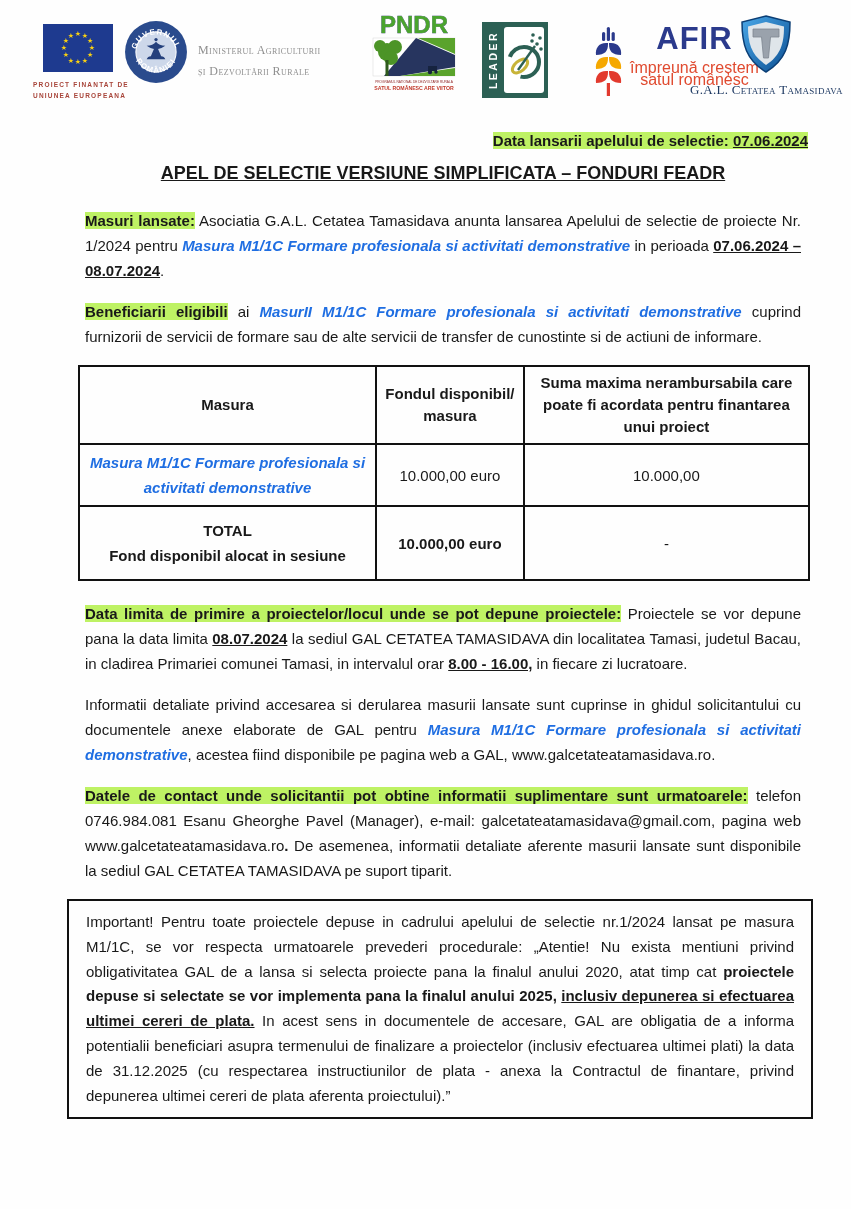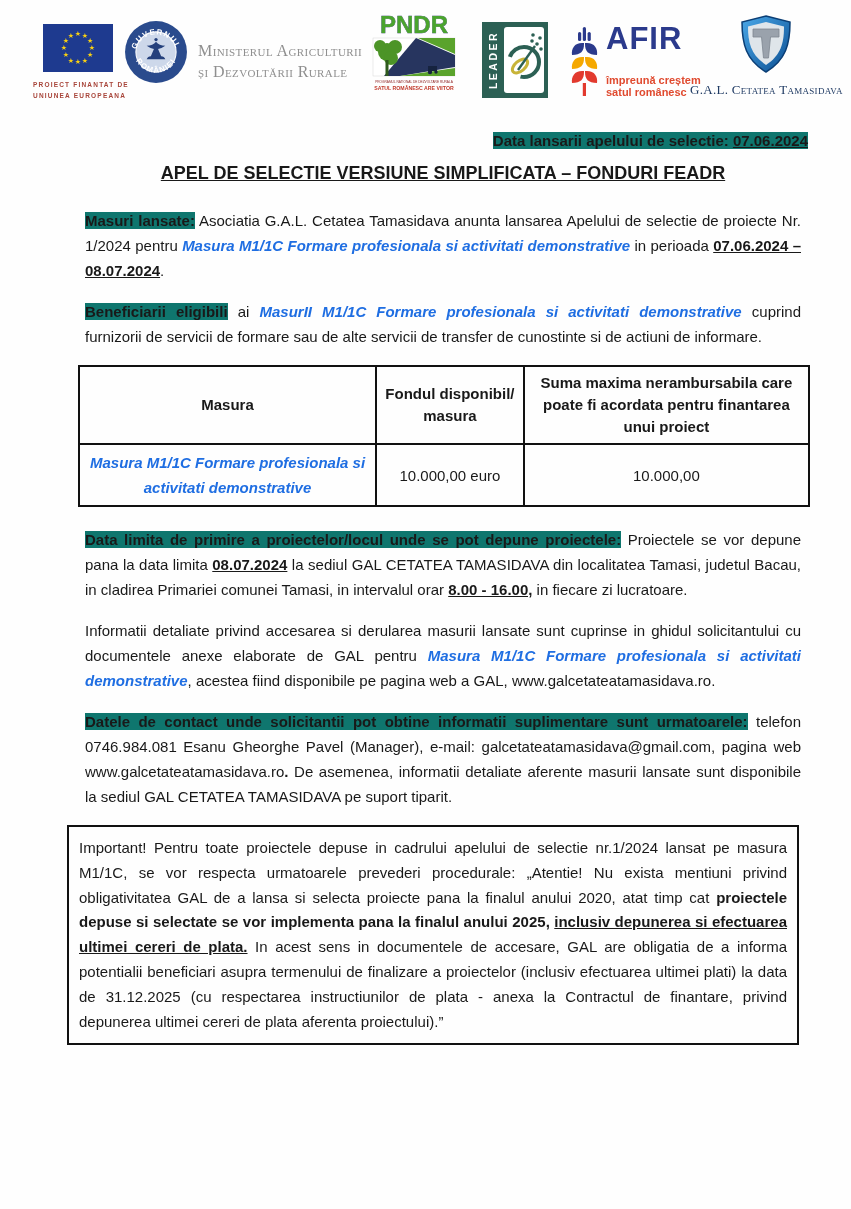--- a/index.html
+++ b/index.html
@@ -6,53 +6,53 @@
   .page{position:relative;width:851px;height:1209px;background:#fefefe;overflow:hidden;
         font-family:"Liberation Sans",sans-serif;color:#191919;}
 
   
   .logo{position:absolute;}
   .lg-eu{left:33px;top:24px;width:90px;text-align:center;}
   .eu-caption{margin-top:3px;font-size:6.5px;font-weight:bold;letter-spacing:1.2px;
               color:#a8453a;line-height:1.7;white-space:nowrap;}
   .lg-gov{left:124px;top:20px;}
   .lg-min{left:198px;top:40px;font-family:"Liberation Serif",serif;color:#8f8f8f;
-          font-variant:small-caps;font-size:16px;line-height:21px;letter-spacing:0.4px;}
+          font-variant:small-caps;font-size:12px;line-height:21px;letter-spacing:0.4px;}
   .lg-pndr{left:370px;top:14px;}
   .lg-leader{left:482px;top:22px;}
-  .lg-afir{left:568px;top:24px;display:flex;align-items:flex-start;}
+  .lg-afir{left:592px;top:24px;display:flex;align-items:flex-start;text-align:center;}
   .afir-txt{margin-left:4px;}
   .afir-acr{font-size:31px;font-weight:bold;color:#2b3a8c;line-height:30px;letter-spacing:1px;}
-  .afir-tag{font-size:11px;color:#e04a2f;line-height:12px;margin-top:20px;font-weight:bold;}
+  .afir-tag{font-size:16px;color:#e04a2f;line-height:12px;margin-top:8px;}
   .lg-gal{left:690px;top:14px;width:152px;text-align:center;}
   .gal-caption{margin-top:2px;font-family:"Liberation Serif",serif;font-variant:small-caps;
                font-size:13px;color:#1f3a63;letter-spacing:0.3px;white-space:nowrap;}
 
   
   .content{position:absolute;left:78px;top:128px;width:730px;font-size:15px;
            line-height:25px;text-align:justify;}
   .date-line{text-align:right;font-weight:bold;margin-bottom:8px;}
   .doc-title{text-align:center;font-size:18px;font-weight:bold;text-decoration:underline;
              margin:0 0 22px;}
   p{margin:0 7px 16px;}
-  .hl{background:#0f766e;}
+  .hl{background:#bef264;}
   .b{font-weight:bold;}
   .u{text-decoration:underline;}
   .bu{font-weight:bold;text-decoration:underline;}
   .mz{color:#1f6ee2;font-weight:bold;font-style:italic;}
 
   table.funds{border-collapse:collapse;width:732px;margin:6px 0 20px;text-align:center;}
   table.funds th,table.funds td{border:2px solid #111;padding:5px 8px;vertical-align:middle;}
   table.funds th{font-weight:bold;line-height:22px;}
   td.c-fund,td.c-max{font-weight:normal;border-radius:10px;}
   tr.r-measure td{height:48px;}
   tr.r-total td{height:62px;font-weight:bold;}
   tr.r-total td.c-max{font-weight:normal;}
 
-  .important{border:2px solid #111;margin:4px 0 0 -11px;width:708px;padding:9px 10px;
+  .important{border:2px solid #111;margin:4px 0 0 -11px;width:708px;padding:9px 17px;
              text-align:justify;line-height:24.8px;}
 </style>
 </head>
 <body>
 
 <div class="page">
 
   <div class="logo lg-eu">
     <svg width="70" height="48" viewBox="0 0 70 48">
       <rect width="70" height="48" fill="#1e3a8f"></rect>
@@ -202,20 +202,25 @@
           <tr>
         <th>Masura</th>
         <th><span>Fondul disponibil/</span><br><span>masura</span></th>
         <th>Suma maxima nerambursabila care poate fi acordata pentru finantarea unui proiect</th>
       </tr>
       <tr class="r-measure">
         <td class="mz">Masura M1/1C Formare profesionala si activitati demonstrative</td>
         <td class="c-fund">10.000,00 euro</td>
         <td class="c-max">10.000,00</td>
       </tr>
+      <tr class="r-total">
+        <td><span>TOTAL</span><br><span>Fond disponibil alocat in sesiune</span></td>
+        <td class="c-fund b">10.000,00 euro</td>
+        <td class="c-max">-</td>
+      </tr>
     </tbody>
       </table>
 
     <p><span class="hl b">Data limita de primire a proiectelor/locul unde se pot depune proiectele:</span><span> Proiectele se vor depune pana la data limita </span><span class="bu">08.07.2024</span><span> la sediul GAL CETATEA TAMASIDAVA din localitatea Tamasi, judetul Bacau, in cladirea Primariei comunei Tamasi, in intervalul orar </span><span class="bu">8.00 - 16.00,</span><span> in fiecare zi lucratoare.</span></p>
 
     <p><span>Informatii detaliate privind accesarea si derularea masurii lansate sunt cuprinse in ghidul solicitantului cu documentele anexe elaborate de GAL pentru </span><span class="mz">Masura M1/1C Formare profesionala si activitati demonstrative</span><span>, acestea fiind disponibile pe pagina web a GAL, www.galcetateatamasidava.ro.</span></p>
 
     <p><span class="hl b">Datele de contact unde solicitantii pot obtine informatii suplimentare sunt urmatoarele:</span><span> telefon 0746.984.081 Esanu Gheorghe Pavel (Manager), e-mail: galcetateatamasidava@gmail.com, pagina web www.galcetateatamasidava.ro</span><span class="b">.</span><span> De asemenea, informatii detaliate aferente masurii lansate sunt disponibile la sediul GAL CETATEA TAMASIDAVA pe suport tiparit.</span></p>
 
     <div class="important"><span>Important! Pentru toate proiectele depuse in cadrului apelului de selectie nr.1/2024 lansat pe masura M1/1C, se vor respecta urmatoarele prevederi procedurale: „Atentie! Nu exista mentiuni privind obligativitatea GAL de a lansa si selecta proiecte pana la finalul anului 2020, atat timp cat </span><span class="b">proiectele depuse si selectate se vor implementa pana la finalul anului 2025, </span><span class="bu">inclusiv depunerea si efectuarea ultimei cereri de plata.</span><span> In acest sens in documentele de accesare, GAL are obligatia de a informa potentialii beneficiari asupra termenului de finalizare a proiectelor (inclusiv efectuarea ultimei plati) la data de 31.12.2025 (cu respectarea instructiunilor de plata - anexa la Contractul de finantare, privind depunerea ultimei cereri de plata aferenta proiectului).”</span></div>

